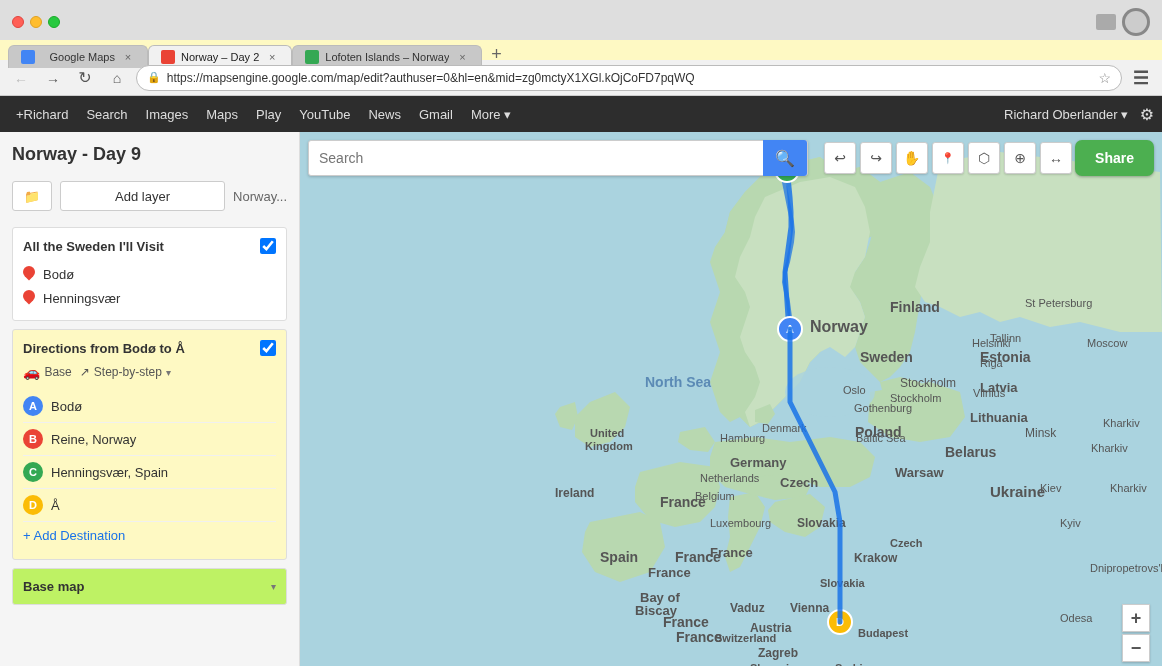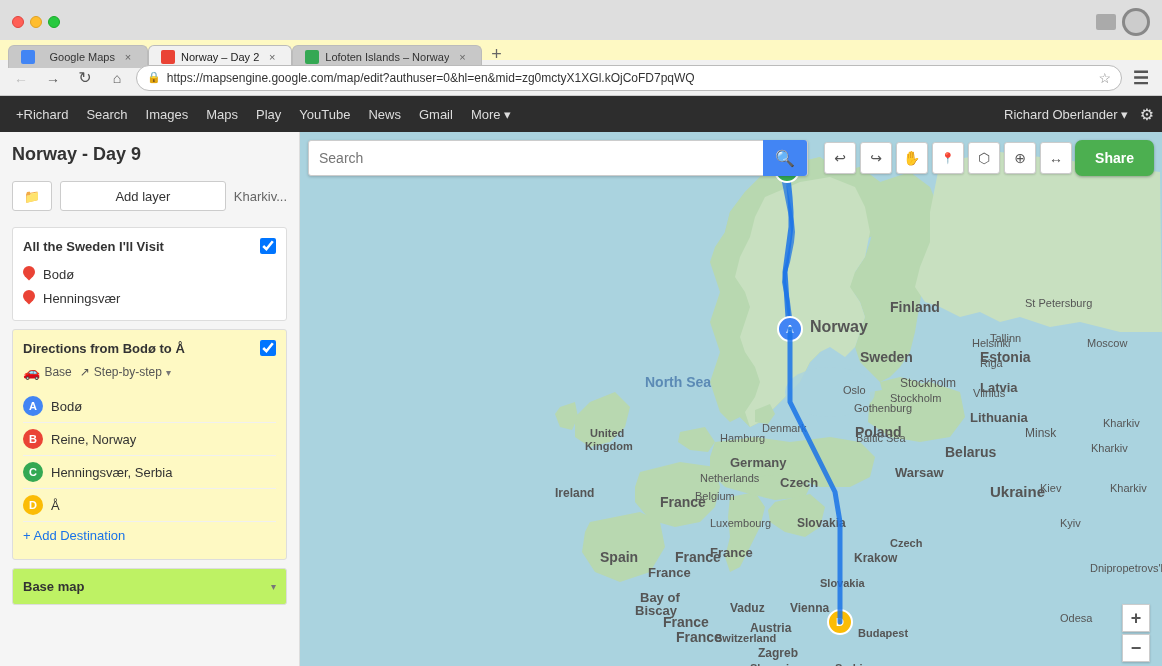--- a/index.html
+++ b/index.html
@@ -174,21 +174,21 @@
   <div class="left-panel">
     <div class="panel-title">Norway - Day 9</div>
 
     <div class="panel-toolbar">
       <div class="folder-btn">
         <span>📁</span>
       </div>
       <div class="add-layer-btn">
         <span>Add layer</span>
       </div>
-      <span class="saving-text">Kharkiv...</span>
+      <span class="saving-text">Norway...</span>
     </div>
 
     <div class="layer-section">
       <div class="layer-header">
         <span class="layer-title">All the Sweden I'll Visit</span>
         <input type="checkbox" checked="" class="layer-checkbox" style="">
       </div>
       <div class="waypoint-item">
         <div class="waypoint-pin">
           <div class="waypoint-pin-body waypoint-pin-red"></div>
@@ -223,21 +223,21 @@
       <div class="route-stop">
         <div class="route-marker marker-a">A</div>
         <span class="route-label">Bodø</span>
       </div>
       <div class="route-stop">
         <div class="route-marker marker-b">B</div>
         <span class="route-label">Reine, Norway</span>
       </div>
       <div class="route-stop">
         <div class="route-marker marker-c">C</div>
-        <span class="route-label">Henningsvær, Serbia</span>
+        <span class="route-label">Henningsvær, Spain</span>
       </div>
       <div class="route-stop">
         <div class="route-marker marker-d">D</div>
         <span class="route-label">Å</span>
       </div>
 
       <div class="add-destination">
         <span>+ Add Destination</span>
       </div>
     </div>

